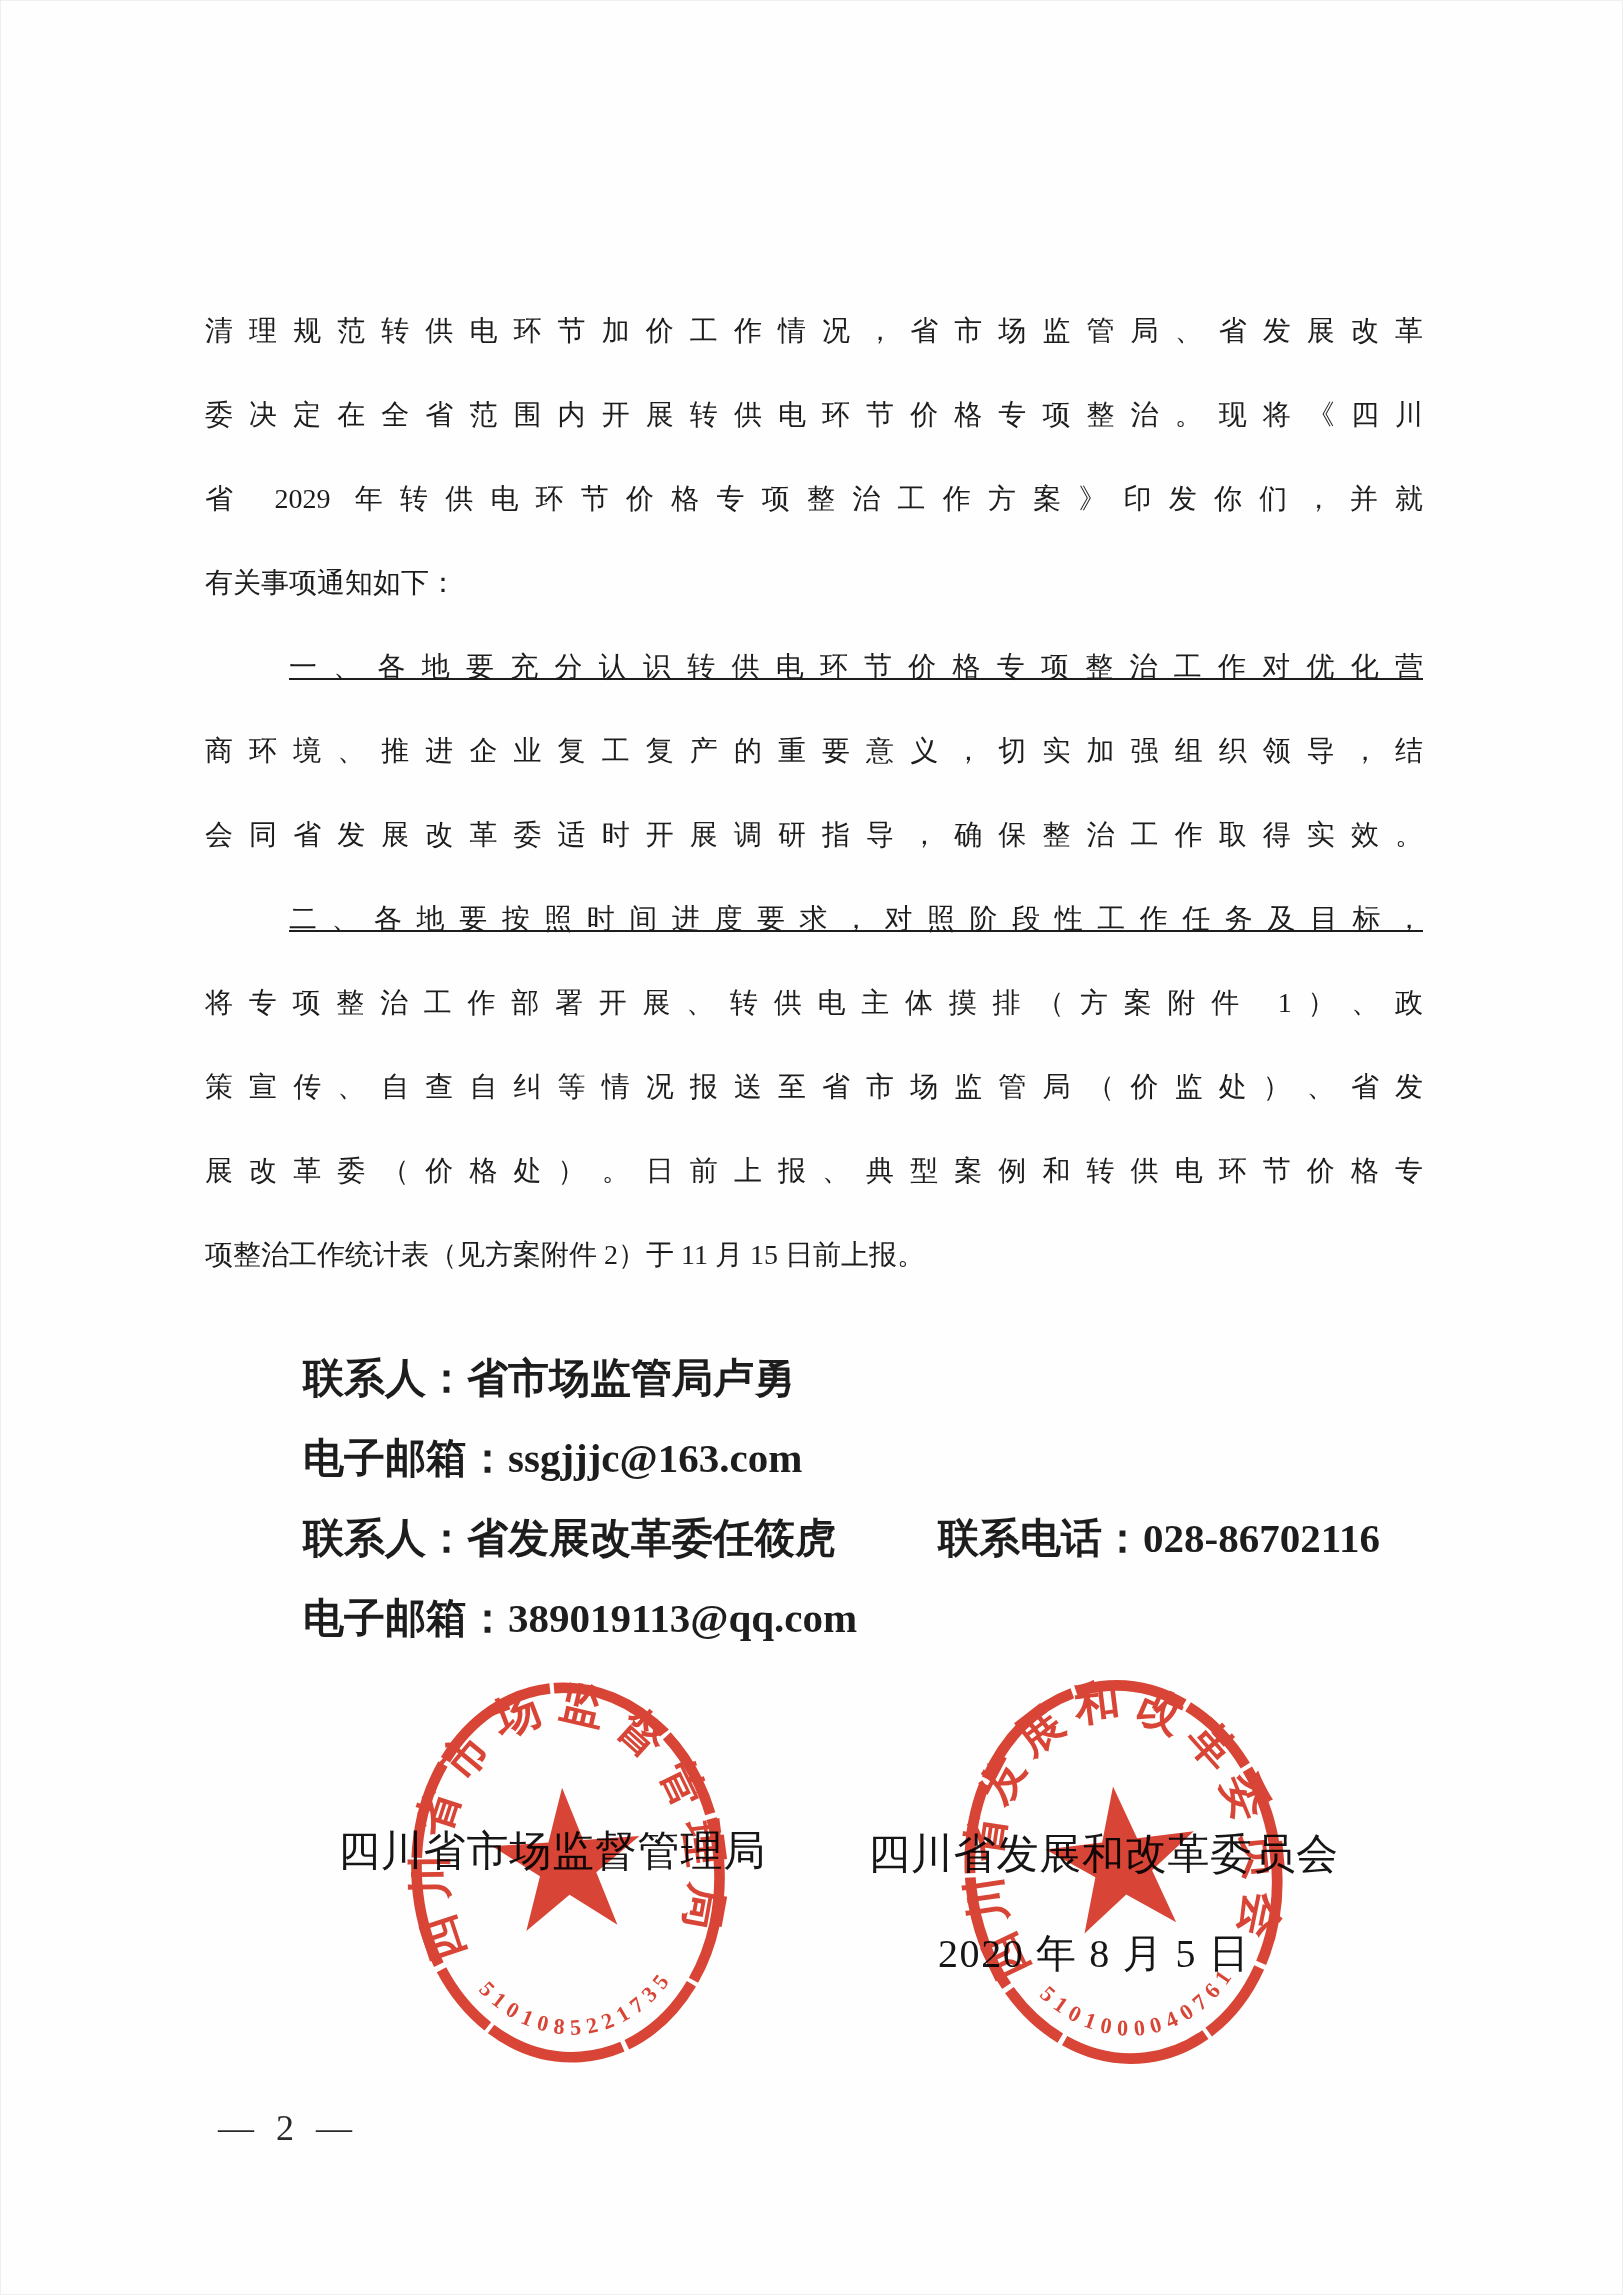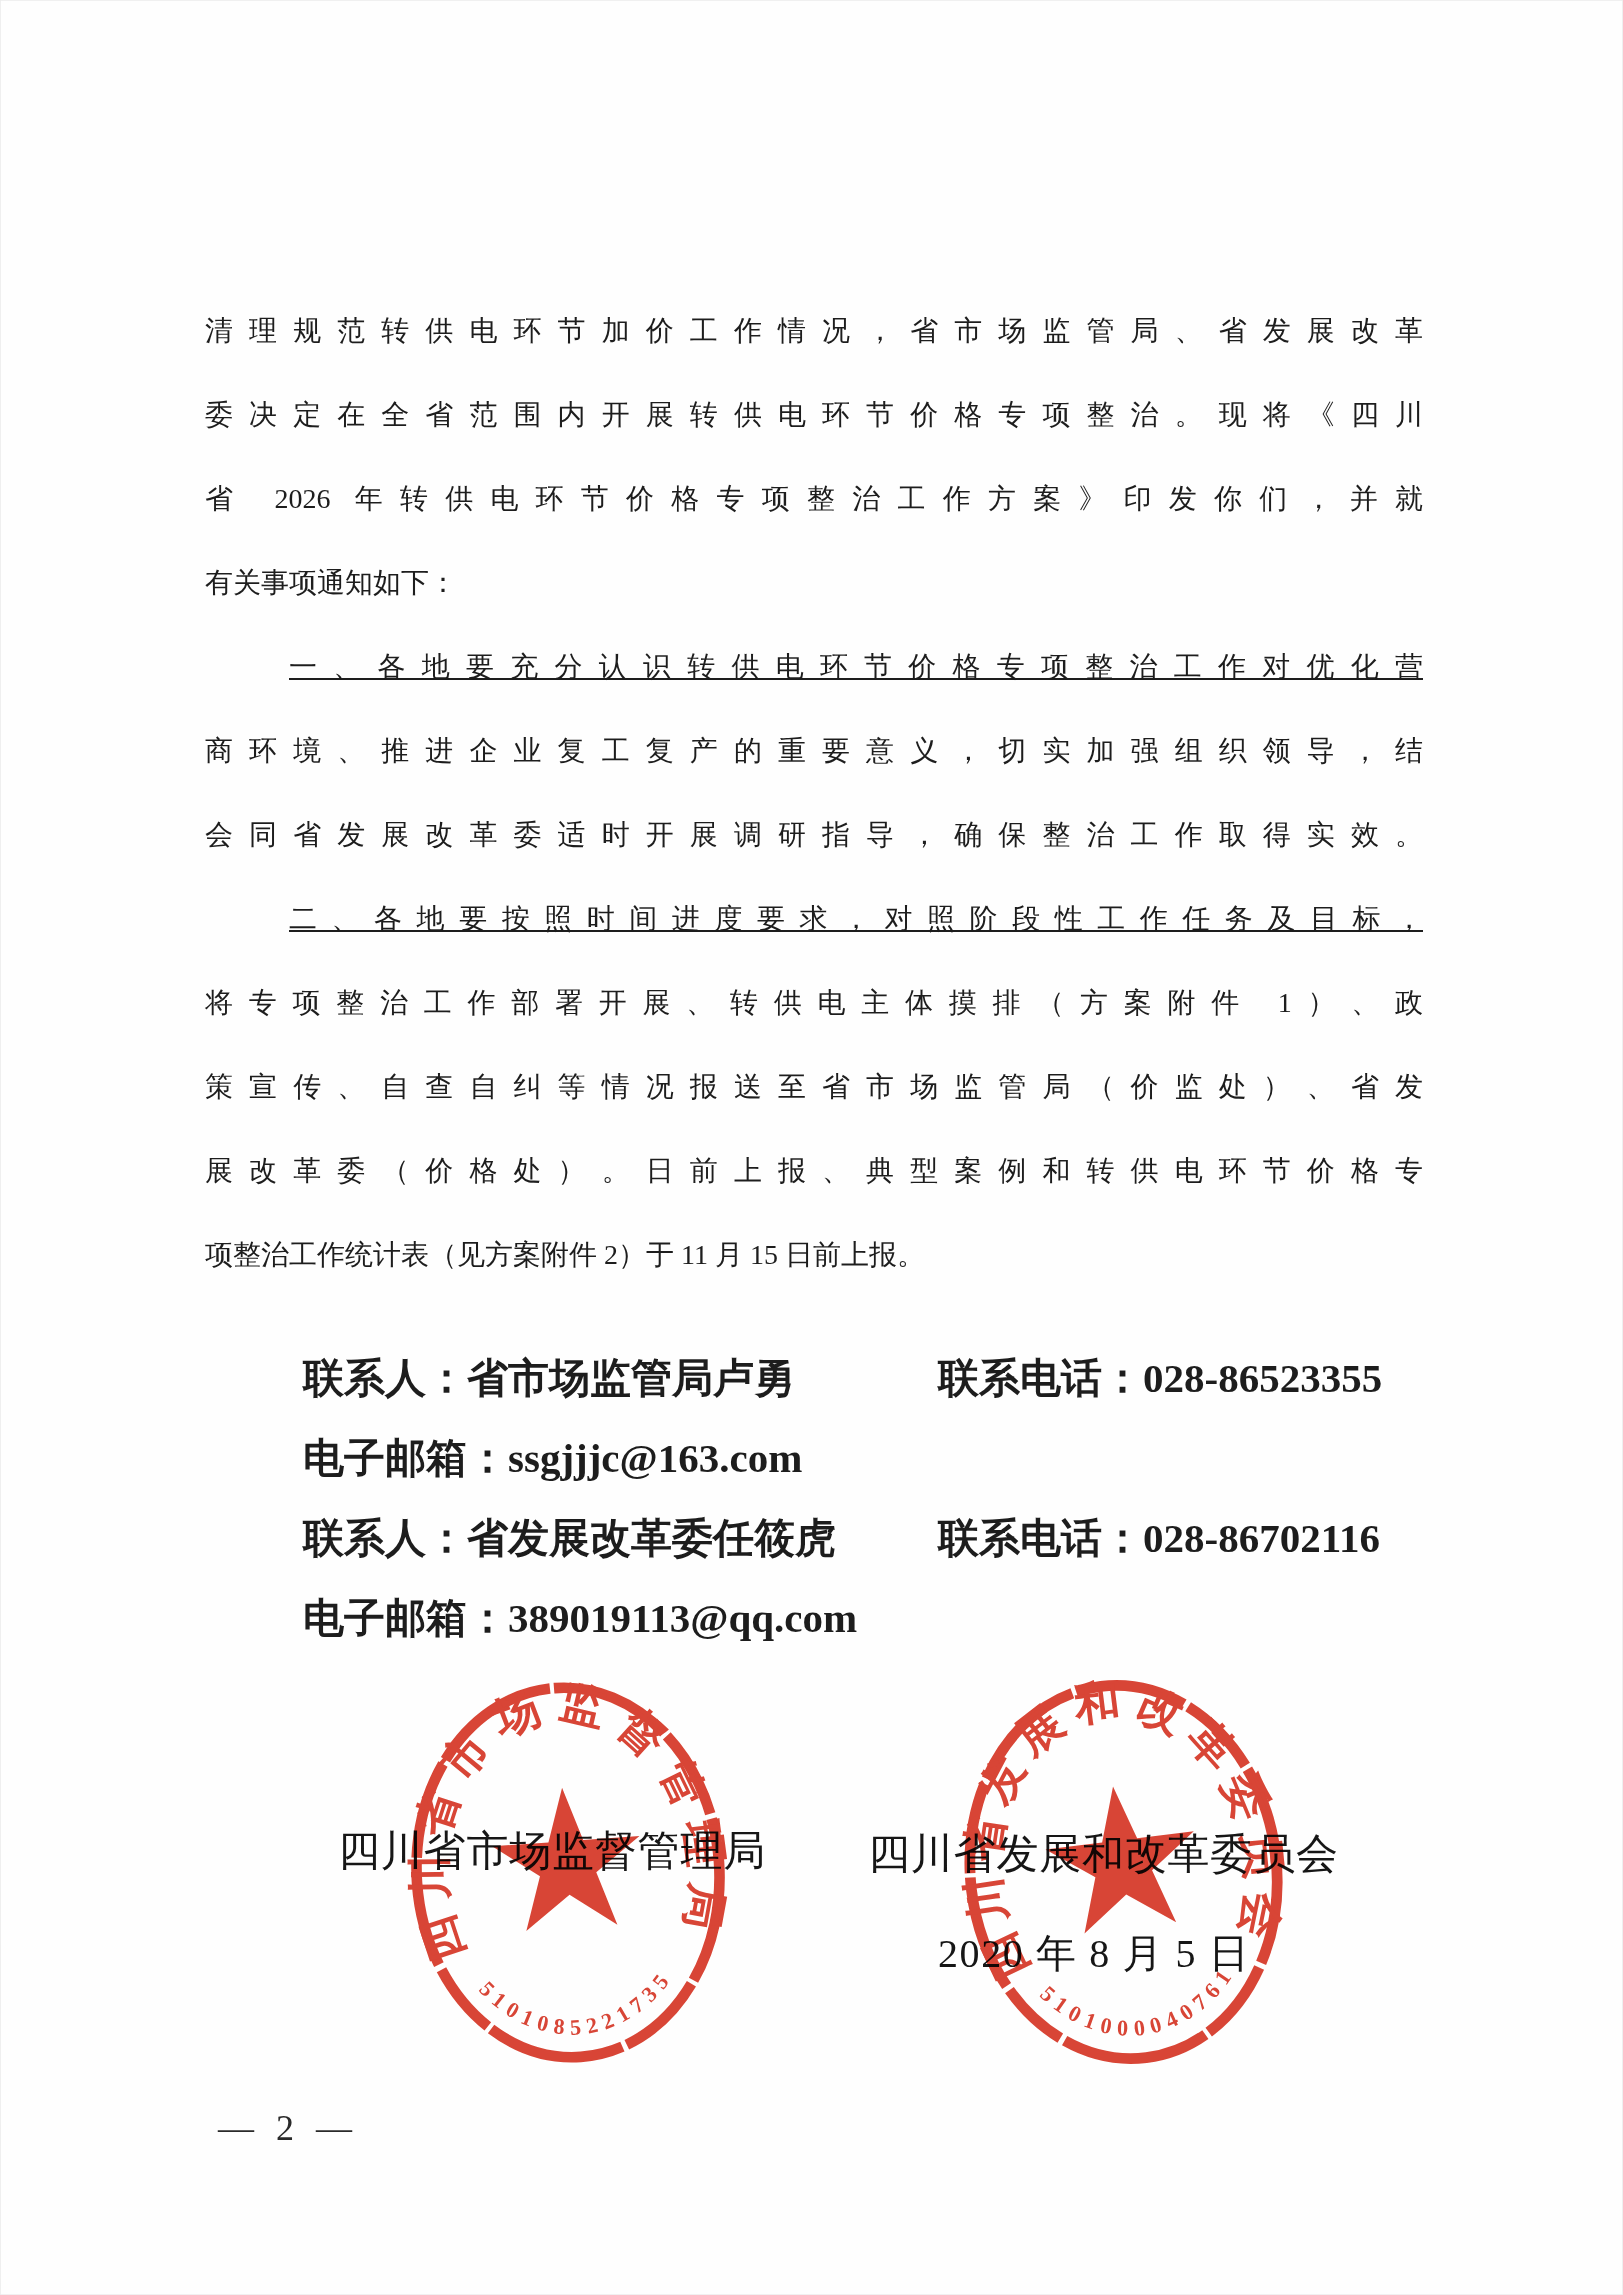--- a/index.html
+++ b/index.html
@@ -57,36 +57,35 @@
   .seal svg{width:100%;height:100%;}
 </style>
 </head>
 <body>
 
 <div class="page">
 
   <div class="doc-body">
     <div class="line">清理规范转供电环节加价工作情况，省市场监管局、省发展改革</div>
     <div class="line">委决定在全省范围内开展转供电环节价格专项整治。现将《四川</div>
-    <div class="line">省 2026 年转供电环节价格专项整治工作方案》印发你们，并就</div>
+    <div class="line">省 2029 年转供电环节价格专项整治工作方案》印发你们，并就</div>
     <div class="line lastline">有关事项通知如下：</div>
     <div class="line first">一、各地要充分认识转供电环节价格专项整治工作对优化营</div>
     <div class="line">商环境、推进企业复工复产的重要意义，切实加强组织领导，结</div>
     <div class="line">会同省发展改革委适时开展调研指导，确保整治工作取得实效。</div>
     <div class="line first">二、各地要按照时间进度要求，对照阶段性工作任务及目标，</div>
     <div class="line">将专项整治工作部署开展、转供电主体摸排（方案附件 1）、政</div>
     <div class="line">策宣传、自查自纠等情况报送至省市场监管局（价监处）、省发</div>
     <div class="line">展改革委（价格处）。日前上报、典型案例和转供电环节价格专</div>
     <div class="line lastline">项整治工作统计表（见方案附件 2）于 11 月 15 日前上报。</div>
   </div>
 
   <div class="contacts">
     <div class="contact-row">
       <span>联系人：省市场监管局卢勇</span>
-      <span class="contact-phone">联系电话：028-86523355</span>
     </div>
     <div class="contact-row">
       <span>电子邮箱：ssgjjjc@163.com</span>
     </div>
     <div class="contact-row">
       <span>联系人：省发展改革委任筱虎</span>
       <span class="contact-phone">联系电话：028-86702116</span>
     </div>
     <div class="contact-row">
       <span>电子邮箱：389019113@qq.com</span>

